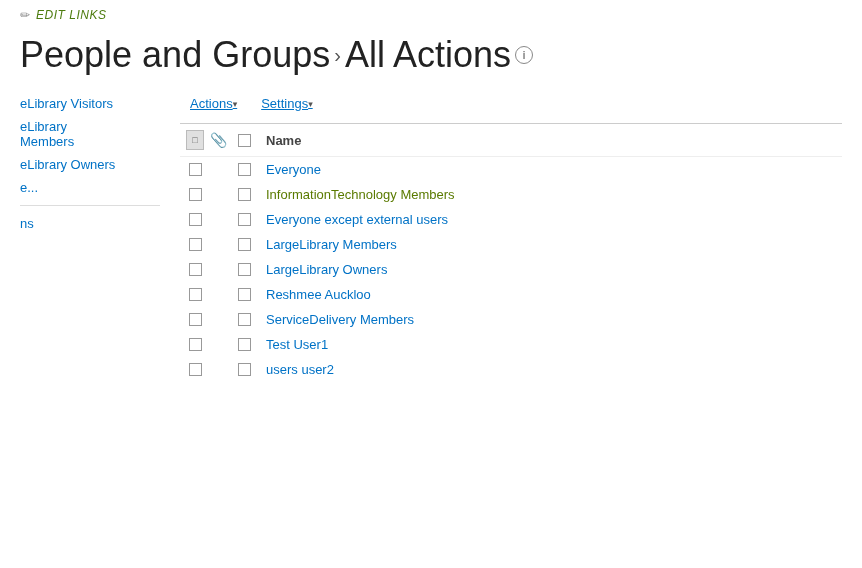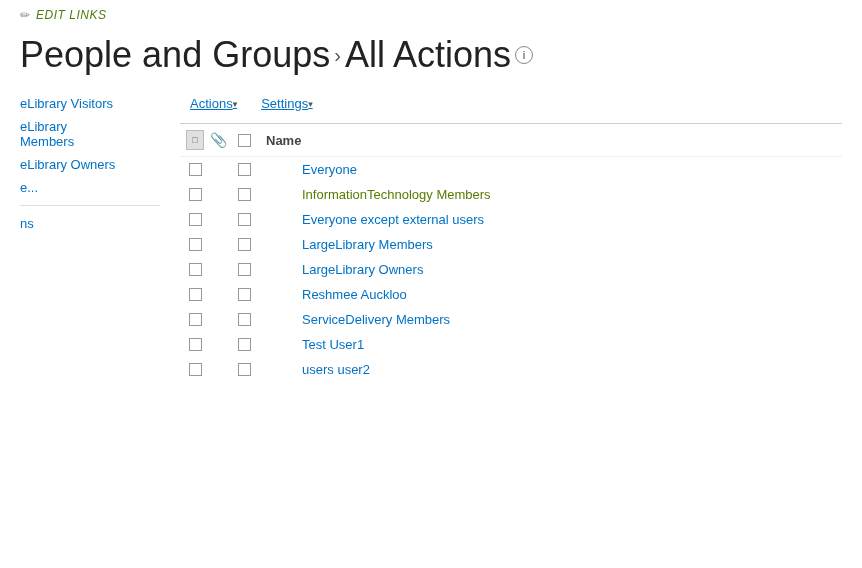--- a/index.html
+++ b/index.html
@@ -132,21 +132,20 @@
     .row-name-col {
       flex: 1;
       display: flex;
       align-items: center;
       gap: 6px;
     }
     .row-name-col a {
       color: #0072c6;
       text-decoration: none;
       font-size: 13px;
-      margin-left: 36px;
     }
     .doc-icon {
       width: 18px;
       height: 20px;
       background: #e0e0e0;
       border: 1px solid #bbb;
       display: inline-flex;
       align-items: center;
       justify-content: center;
       font-size: 9px;

